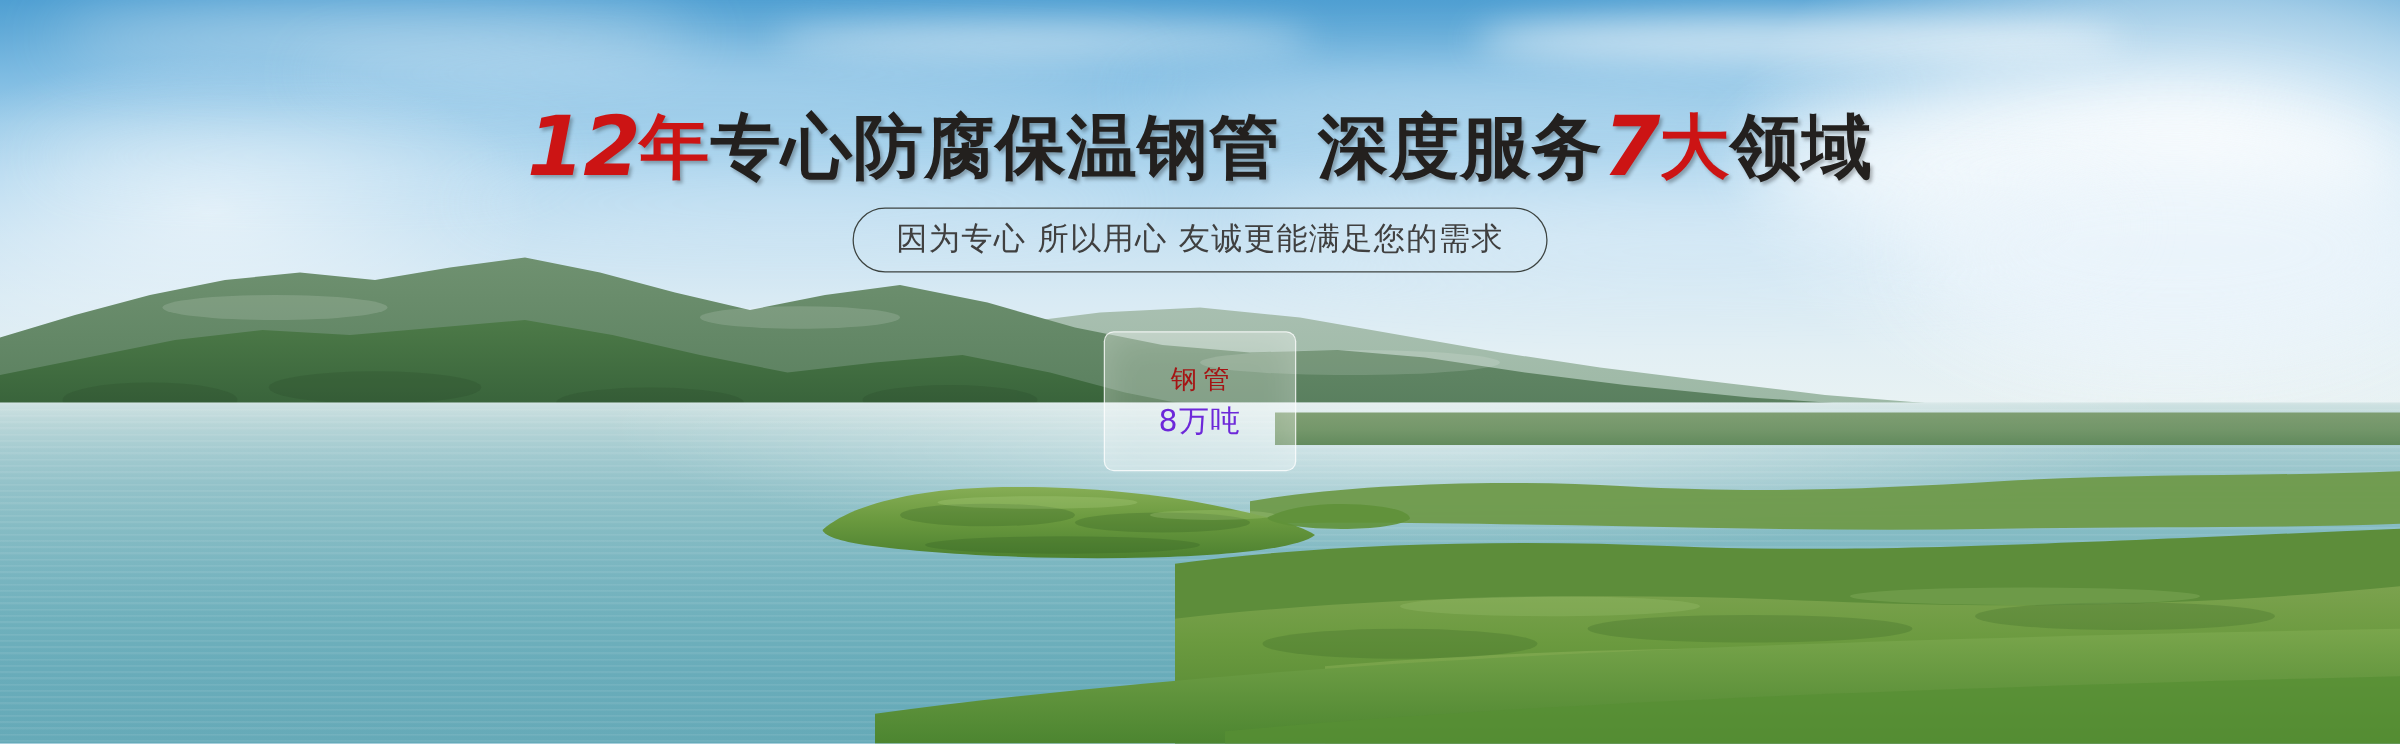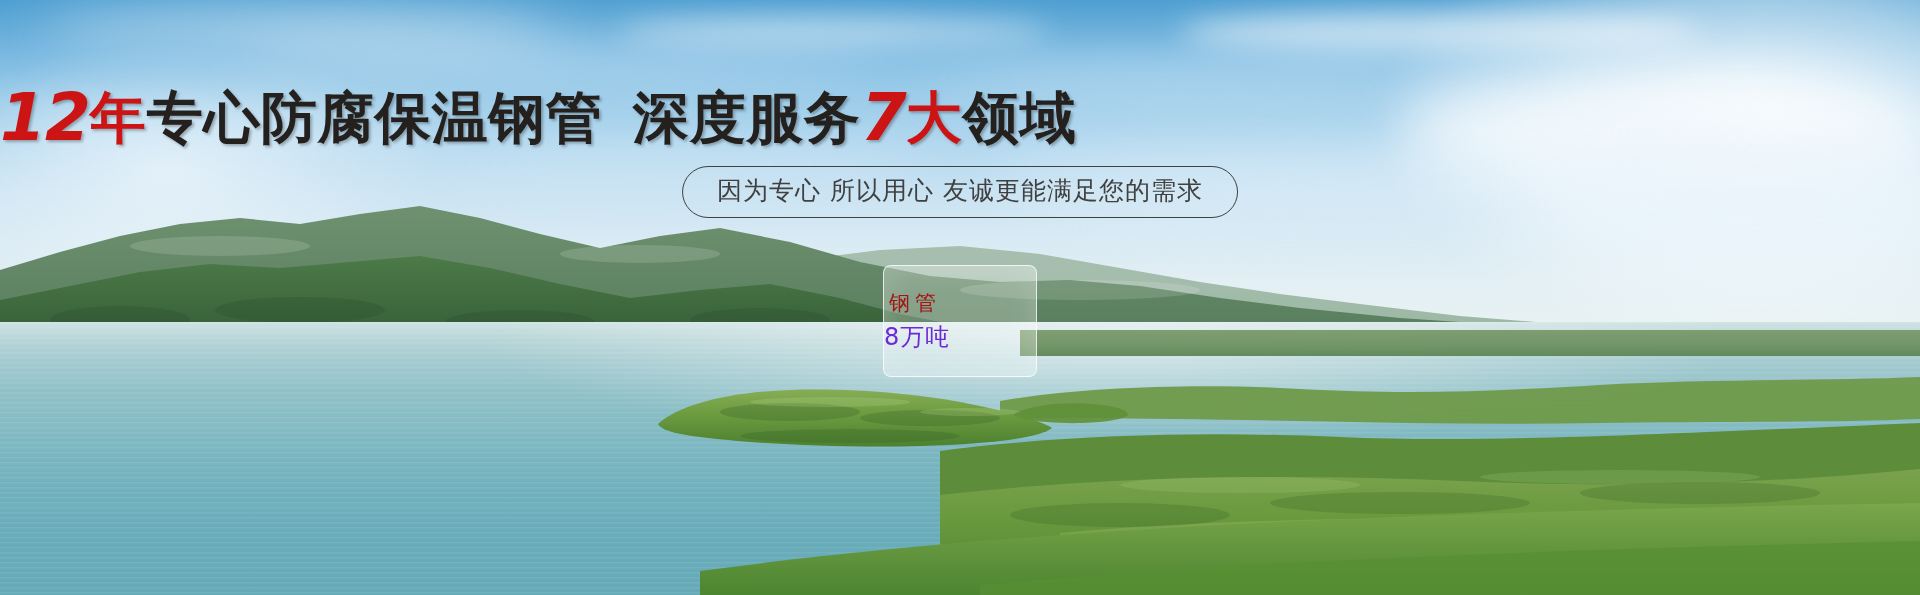--- a/index.html
+++ b/index.html
@@ -90,21 +90,21 @@
   }
   .grass-bottom{
     position:absolute; left:0; bottom:0; width:1920px; height:120px;
   }
   .island{position:absolute;}
 
   
   .headline{
     position:absolute;
     left:0; top:88px; width:1920px;
-    text-align:left;
+    text-align:center;
     font-family:"DejaVu Sans","Liberation Sans",sans-serif;
     font-weight:bold;
     font-size:56px;
     line-height:60px;
     letter-spacing:1px;
     white-space:nowrap;
     text-shadow:2px 2px 3px rgba(0,0,0,.28);
   }
   .hl-dark{color:#23201e;}
   .hl-red{color:#cc1414;}
@@ -143,20 +143,21 @@
   }
   .card{
     width:152px;
     height:110px;
     border:1px solid rgba(255,255,255,.78);
     border-radius:8px;
     background:rgba(255,255,255,.26);
     box-shadow:inset 0 0 30px rgba(255,255,255,.18);
     display:flex;
     flex-direction:column;
+    align-items:center;
     justify-content:center;
     gap:6px;
     font-family:"DejaVu Sans","Liberation Sans",sans-serif;
   }
   .card-label{
     font-size:21px;
     line-height:26px;
     color:#a51414;
     letter-spacing:5px;
     text-indent:5px;

